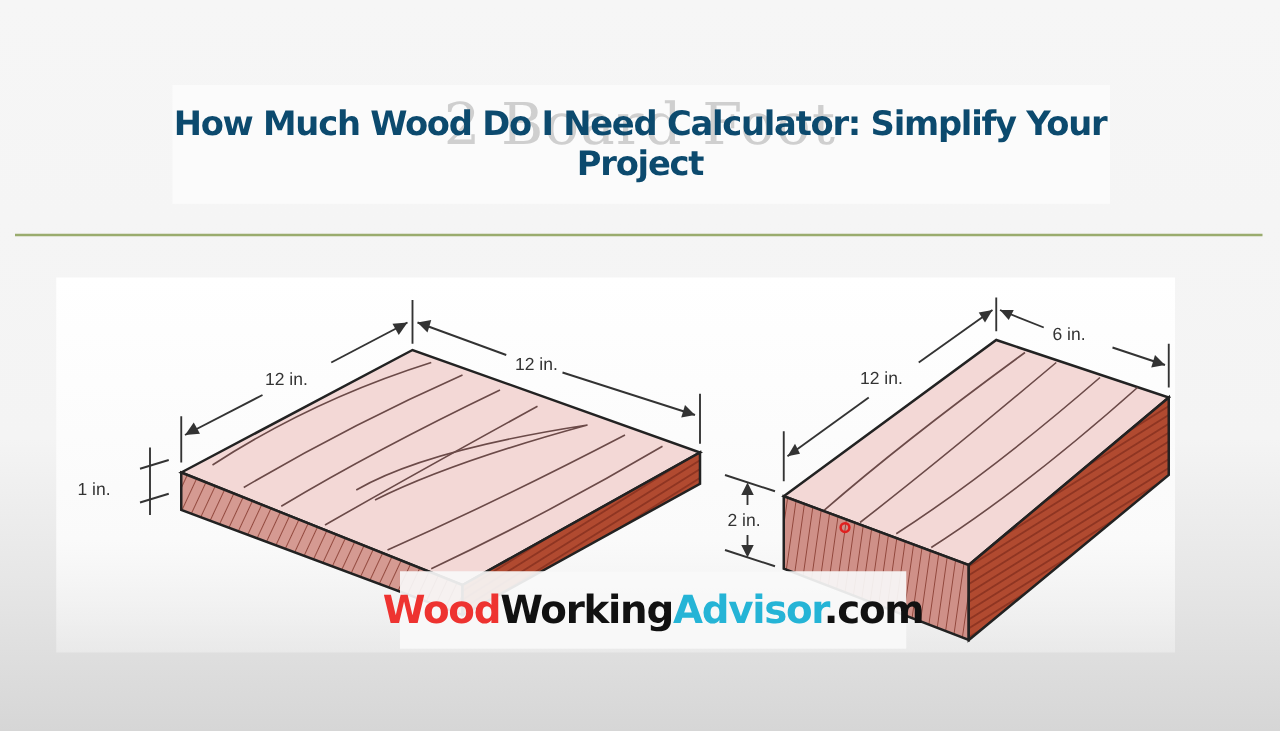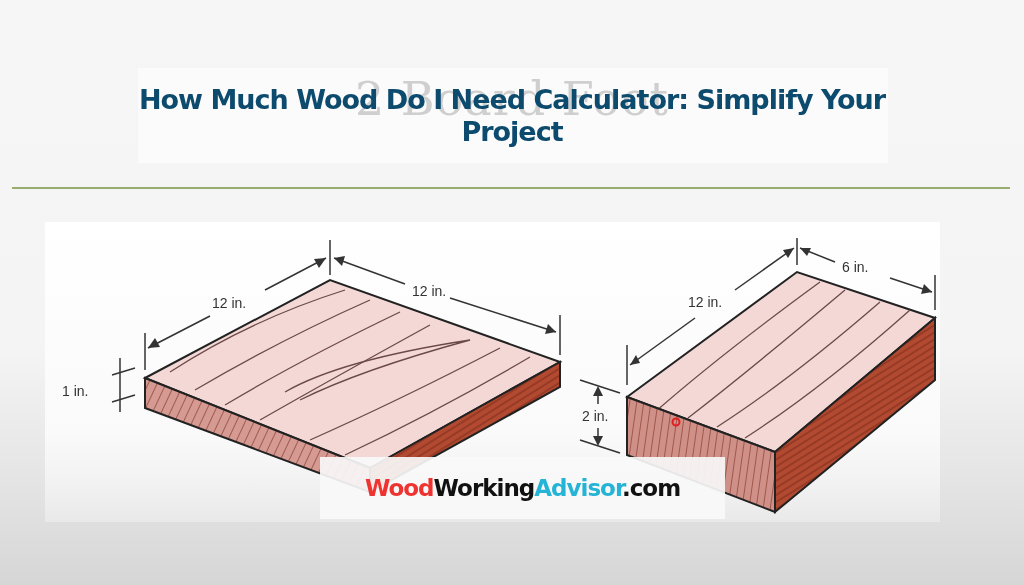--- a/index.html
+++ b/index.html
@@ -31,21 +31,21 @@
     background: linear-gradient(180deg, #ffffff 0%, #fafafa 70%, rgba(240,240,240,0.6) 100%);
   }
   svg.illus { position: absolute; left: 0; top: 0; }
   .dim-label { font-family: "Liberation Sans", sans-serif; font-size: 14px; fill: #333; }
   .brand-box {
     position: absolute; left: 320px; top: 457px; width: 405px; height: 62px;
     background: rgba(248,248,248,0.92);
     display: flex; align-items: center; justify-content: center;
   }
   .brand {
-    font-family: "DejaVu Sans", sans-serif; font-weight: bold; font-size: 23px;
+    font-family: "DejaVu Sans", sans-serif; font-weight: bold; font-size: 31px;
     letter-spacing: -1px;
   }
   .brand .w1 { color: #ee3330; }
   .brand .w2 { color: #111; }
   .brand .w3 { color: #25b4d6; }
   .brand .w4 { color: #111; }
 </style>
 </head>
 <body>
 

